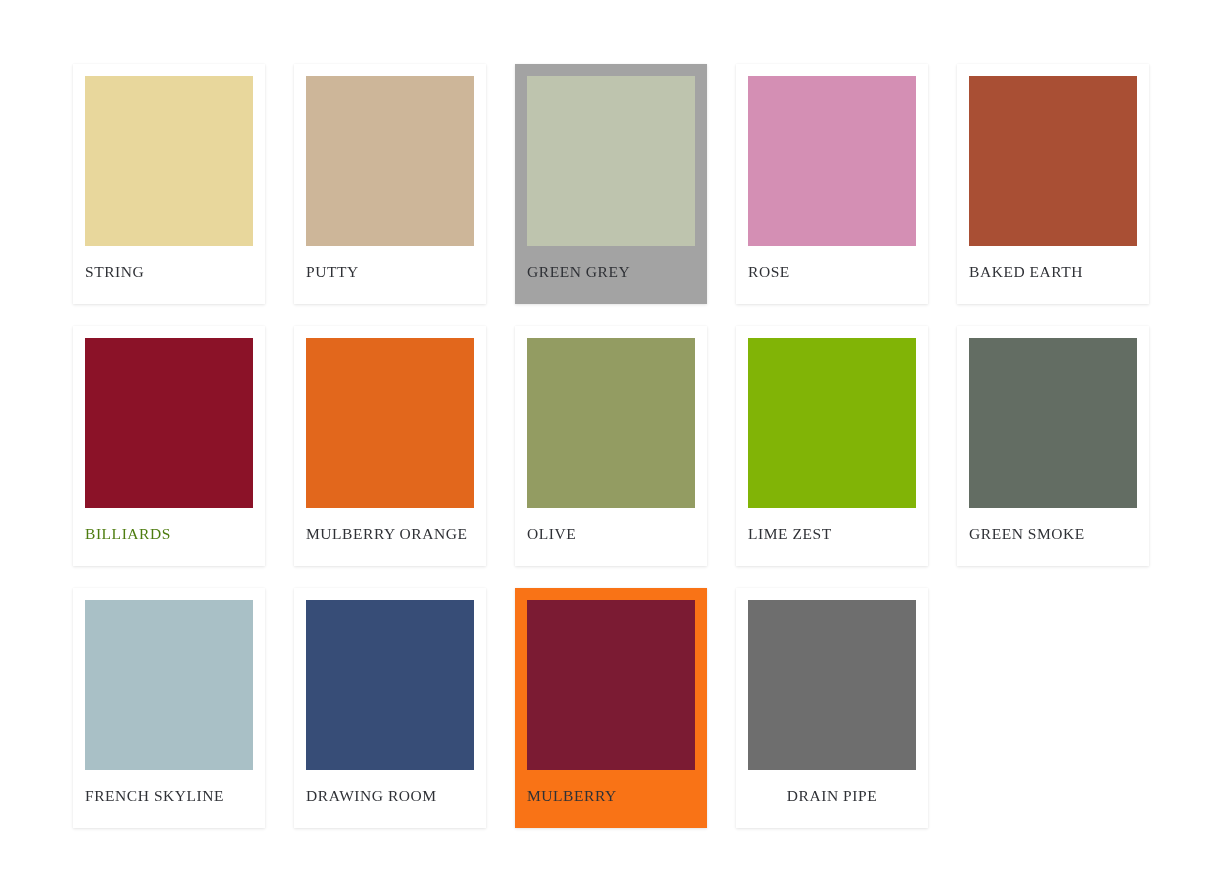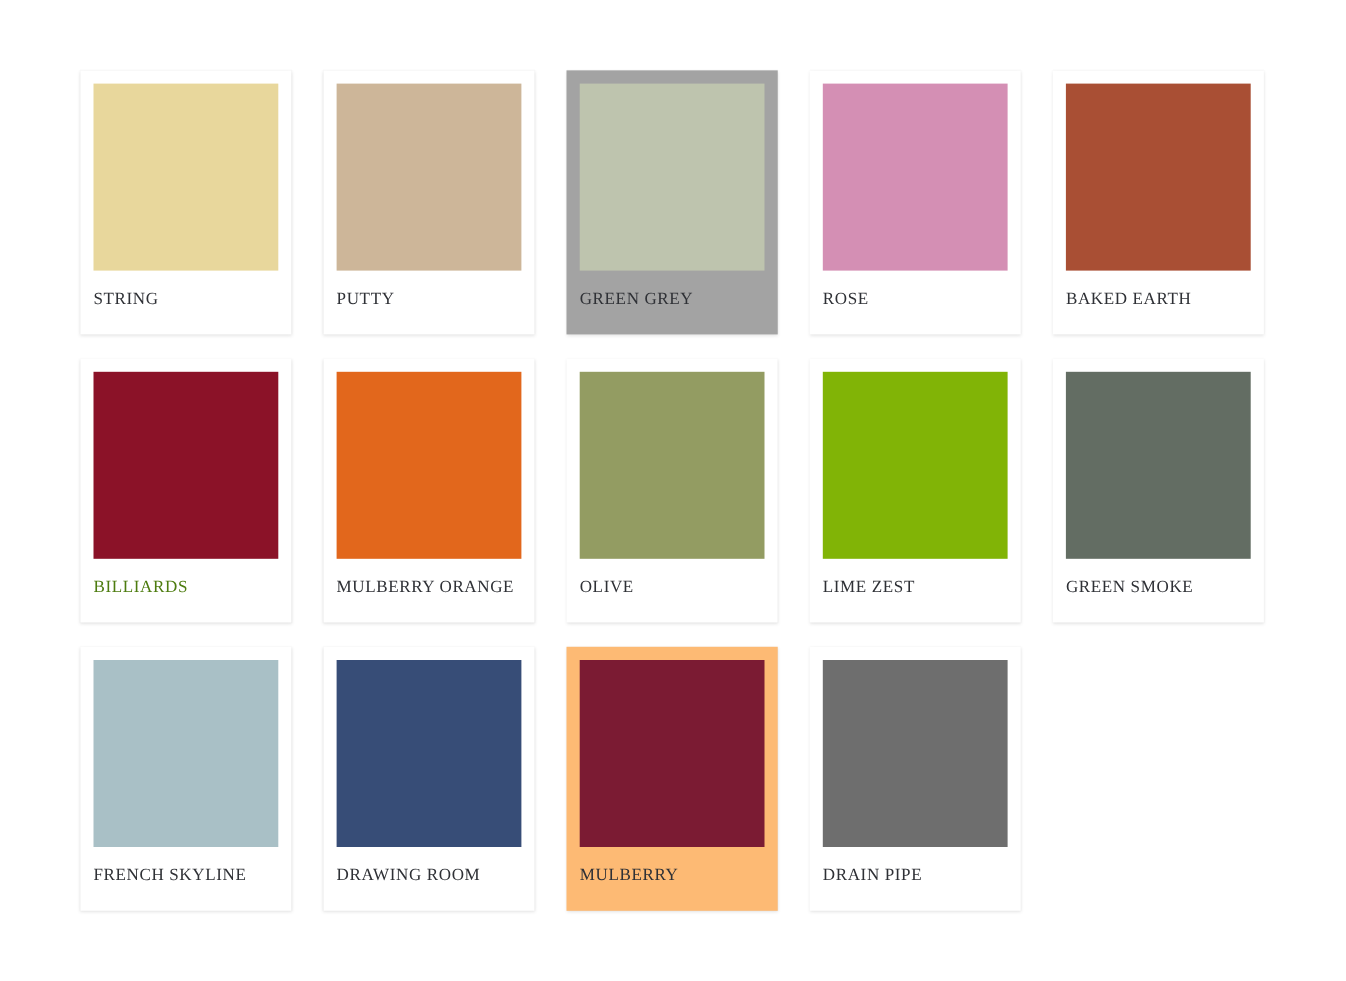--- a/index.html
+++ b/index.html
@@ -102,21 +102,21 @@
       <div class="swatch-label" style="color: rgb(47, 49, 54);">GREEN SMOKE</div>
     </div>
     <div class="swatch-card" style="background: rgb(255, 255, 255);">
       <div class="swatch-chip" title="#A9C0C6" style="background: rgb(169, 192, 198);"></div>
       <div class="swatch-label" style="color: rgb(47, 49, 54);">FRENCH SKYLINE</div>
     </div>
     <div class="swatch-card" style="background: rgb(255, 255, 255);">
       <div class="swatch-chip" title="#374D77" style="background: rgb(55, 77, 119);"></div>
       <div class="swatch-label" style="color: rgb(47, 49, 54);">DRAWING ROOM</div>
     </div>
-    <div class="swatch-card" style="background: #fdba74;">
+    <div class="swatch-card" style="background: #f97316;">
       <div class="swatch-chip" title="#7B1B33" style="background: rgb(123, 27, 51);"></div>
       <div class="swatch-label" style="color: rgb(47, 49, 54);">MULBERRY</div>
     </div>
     <div class="swatch-card" style="background: rgb(255, 255, 255);">
       <div class="swatch-chip" title="#6E6E6E" style="background: rgb(110, 110, 110);"></div>
-      <div class="swatch-label" style="color: rgb(47, 49, 54);">DRAIN PIPE</div>
+      <div class="swatch-label" style="color: rgb(47, 49, 54); text-align: center;">DRAIN PIPE</div>
     </div>
   </div>
 
 </body></html>

